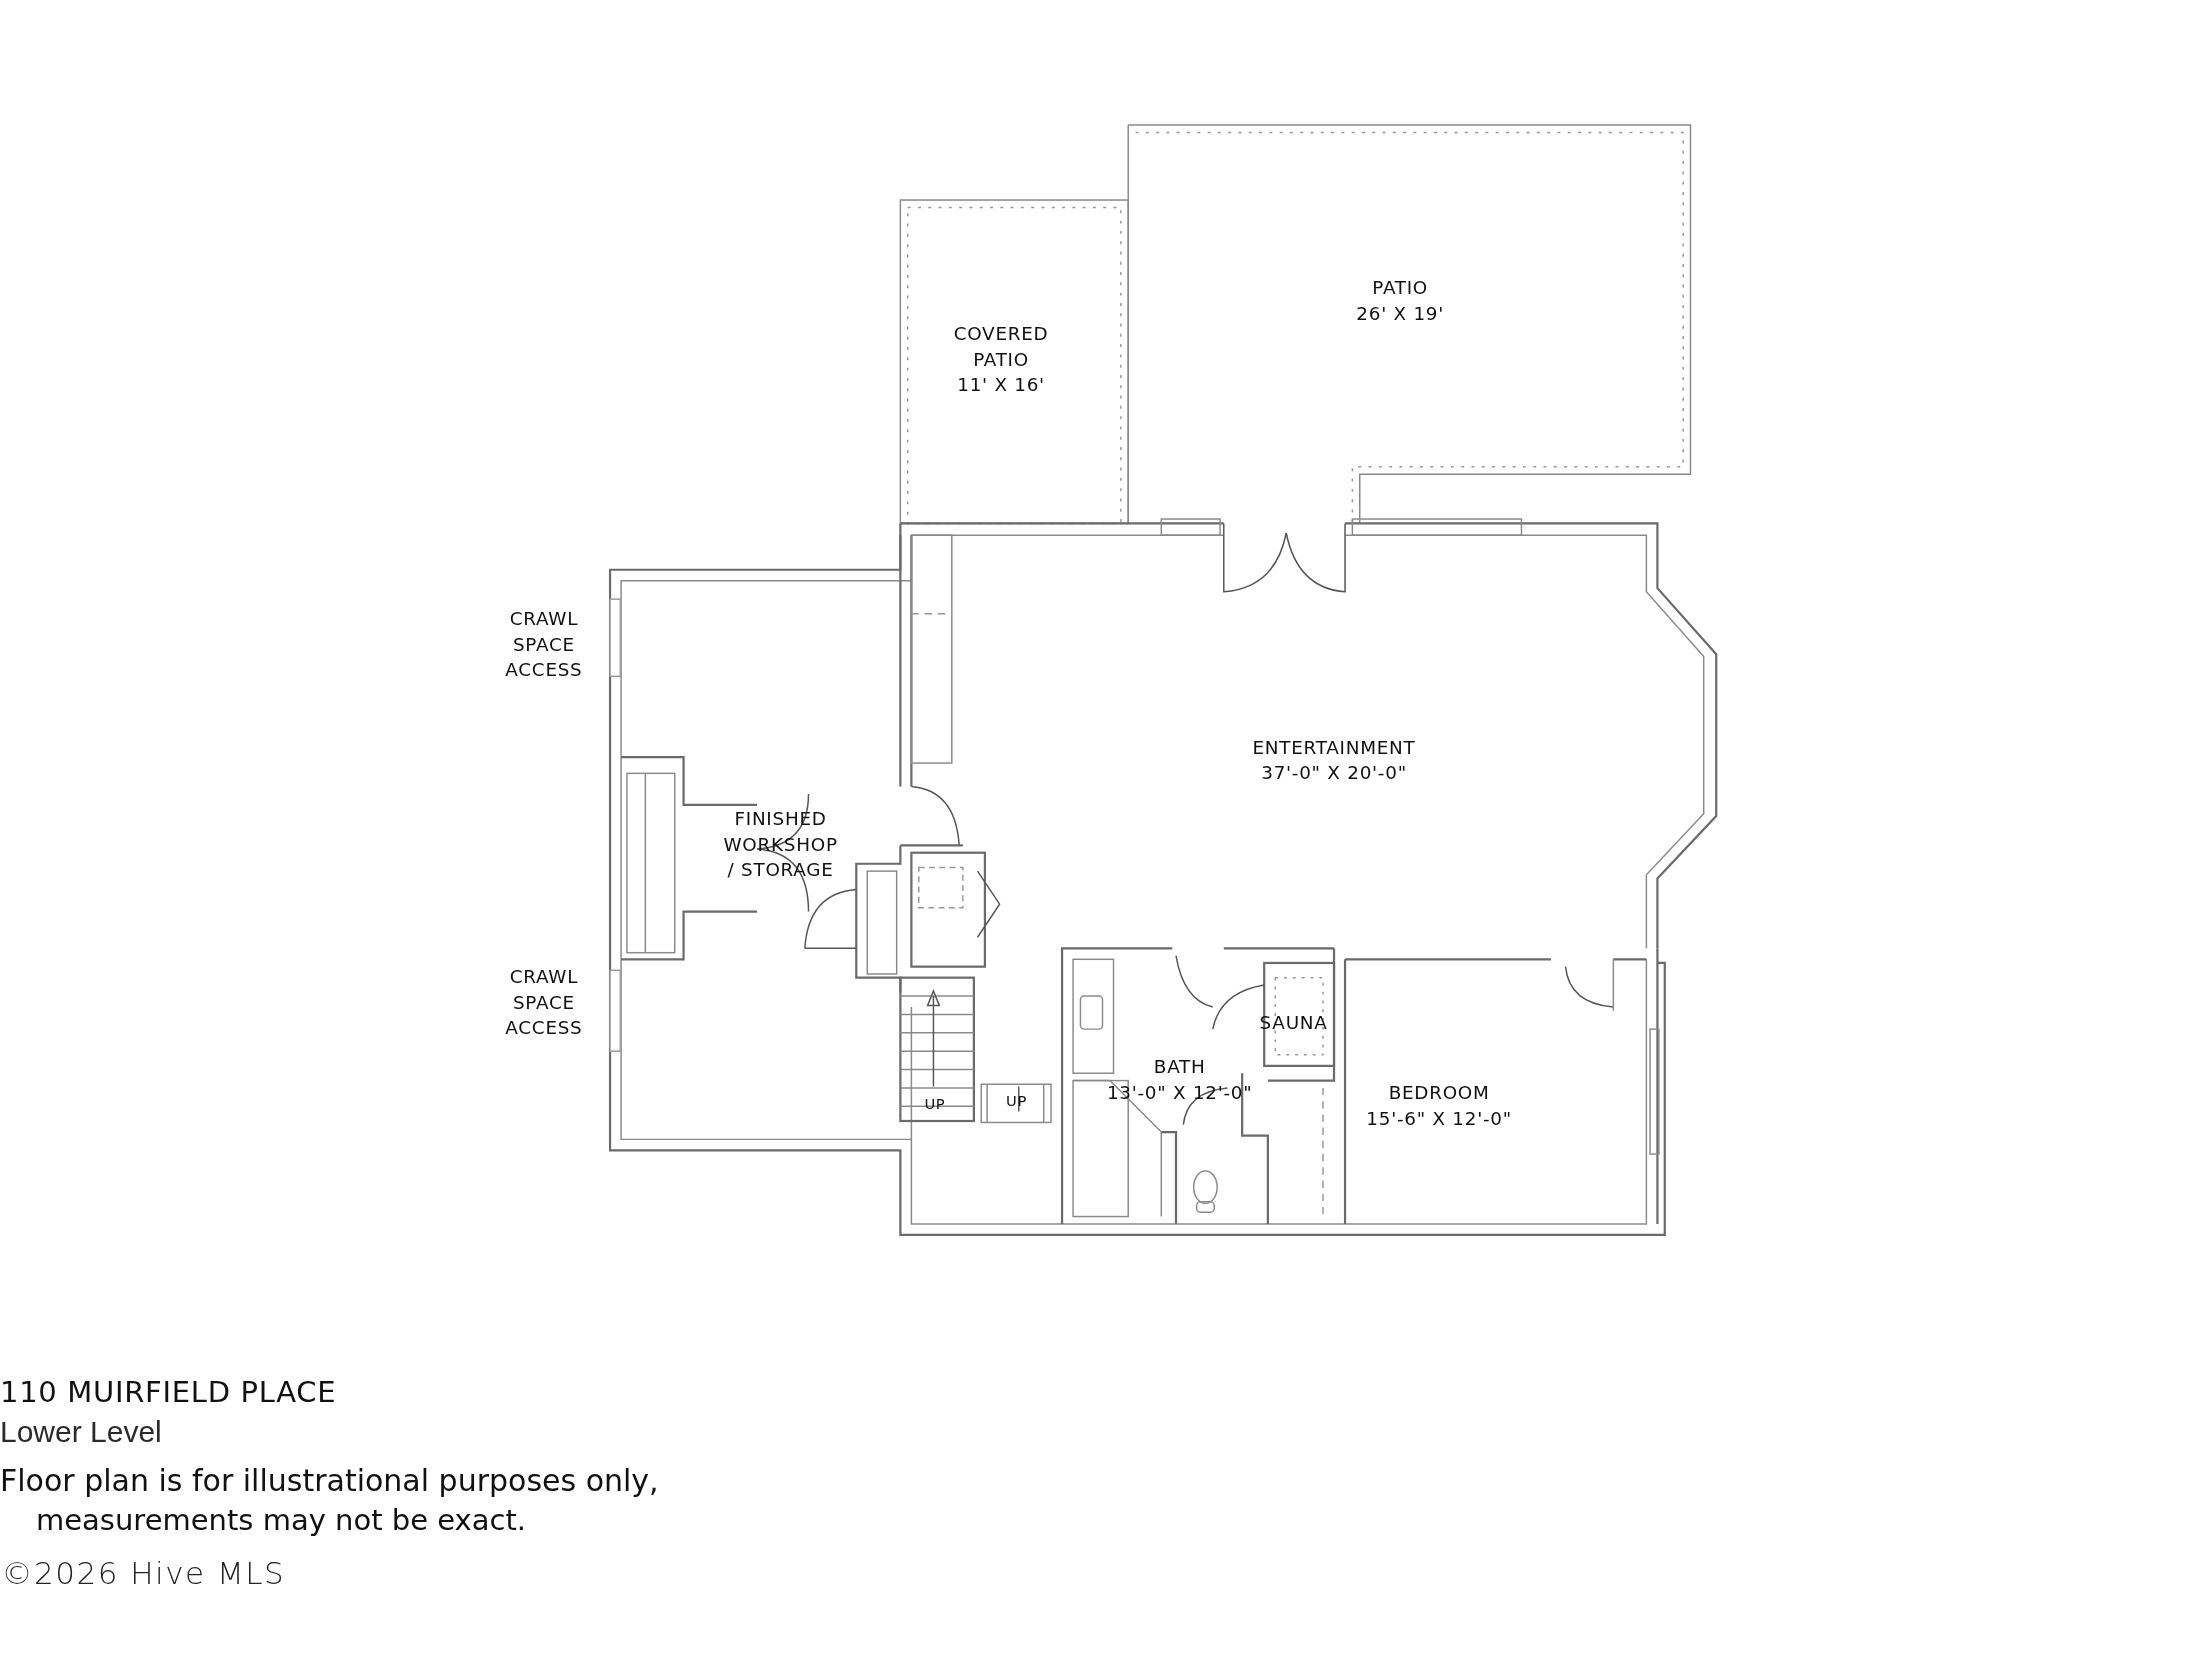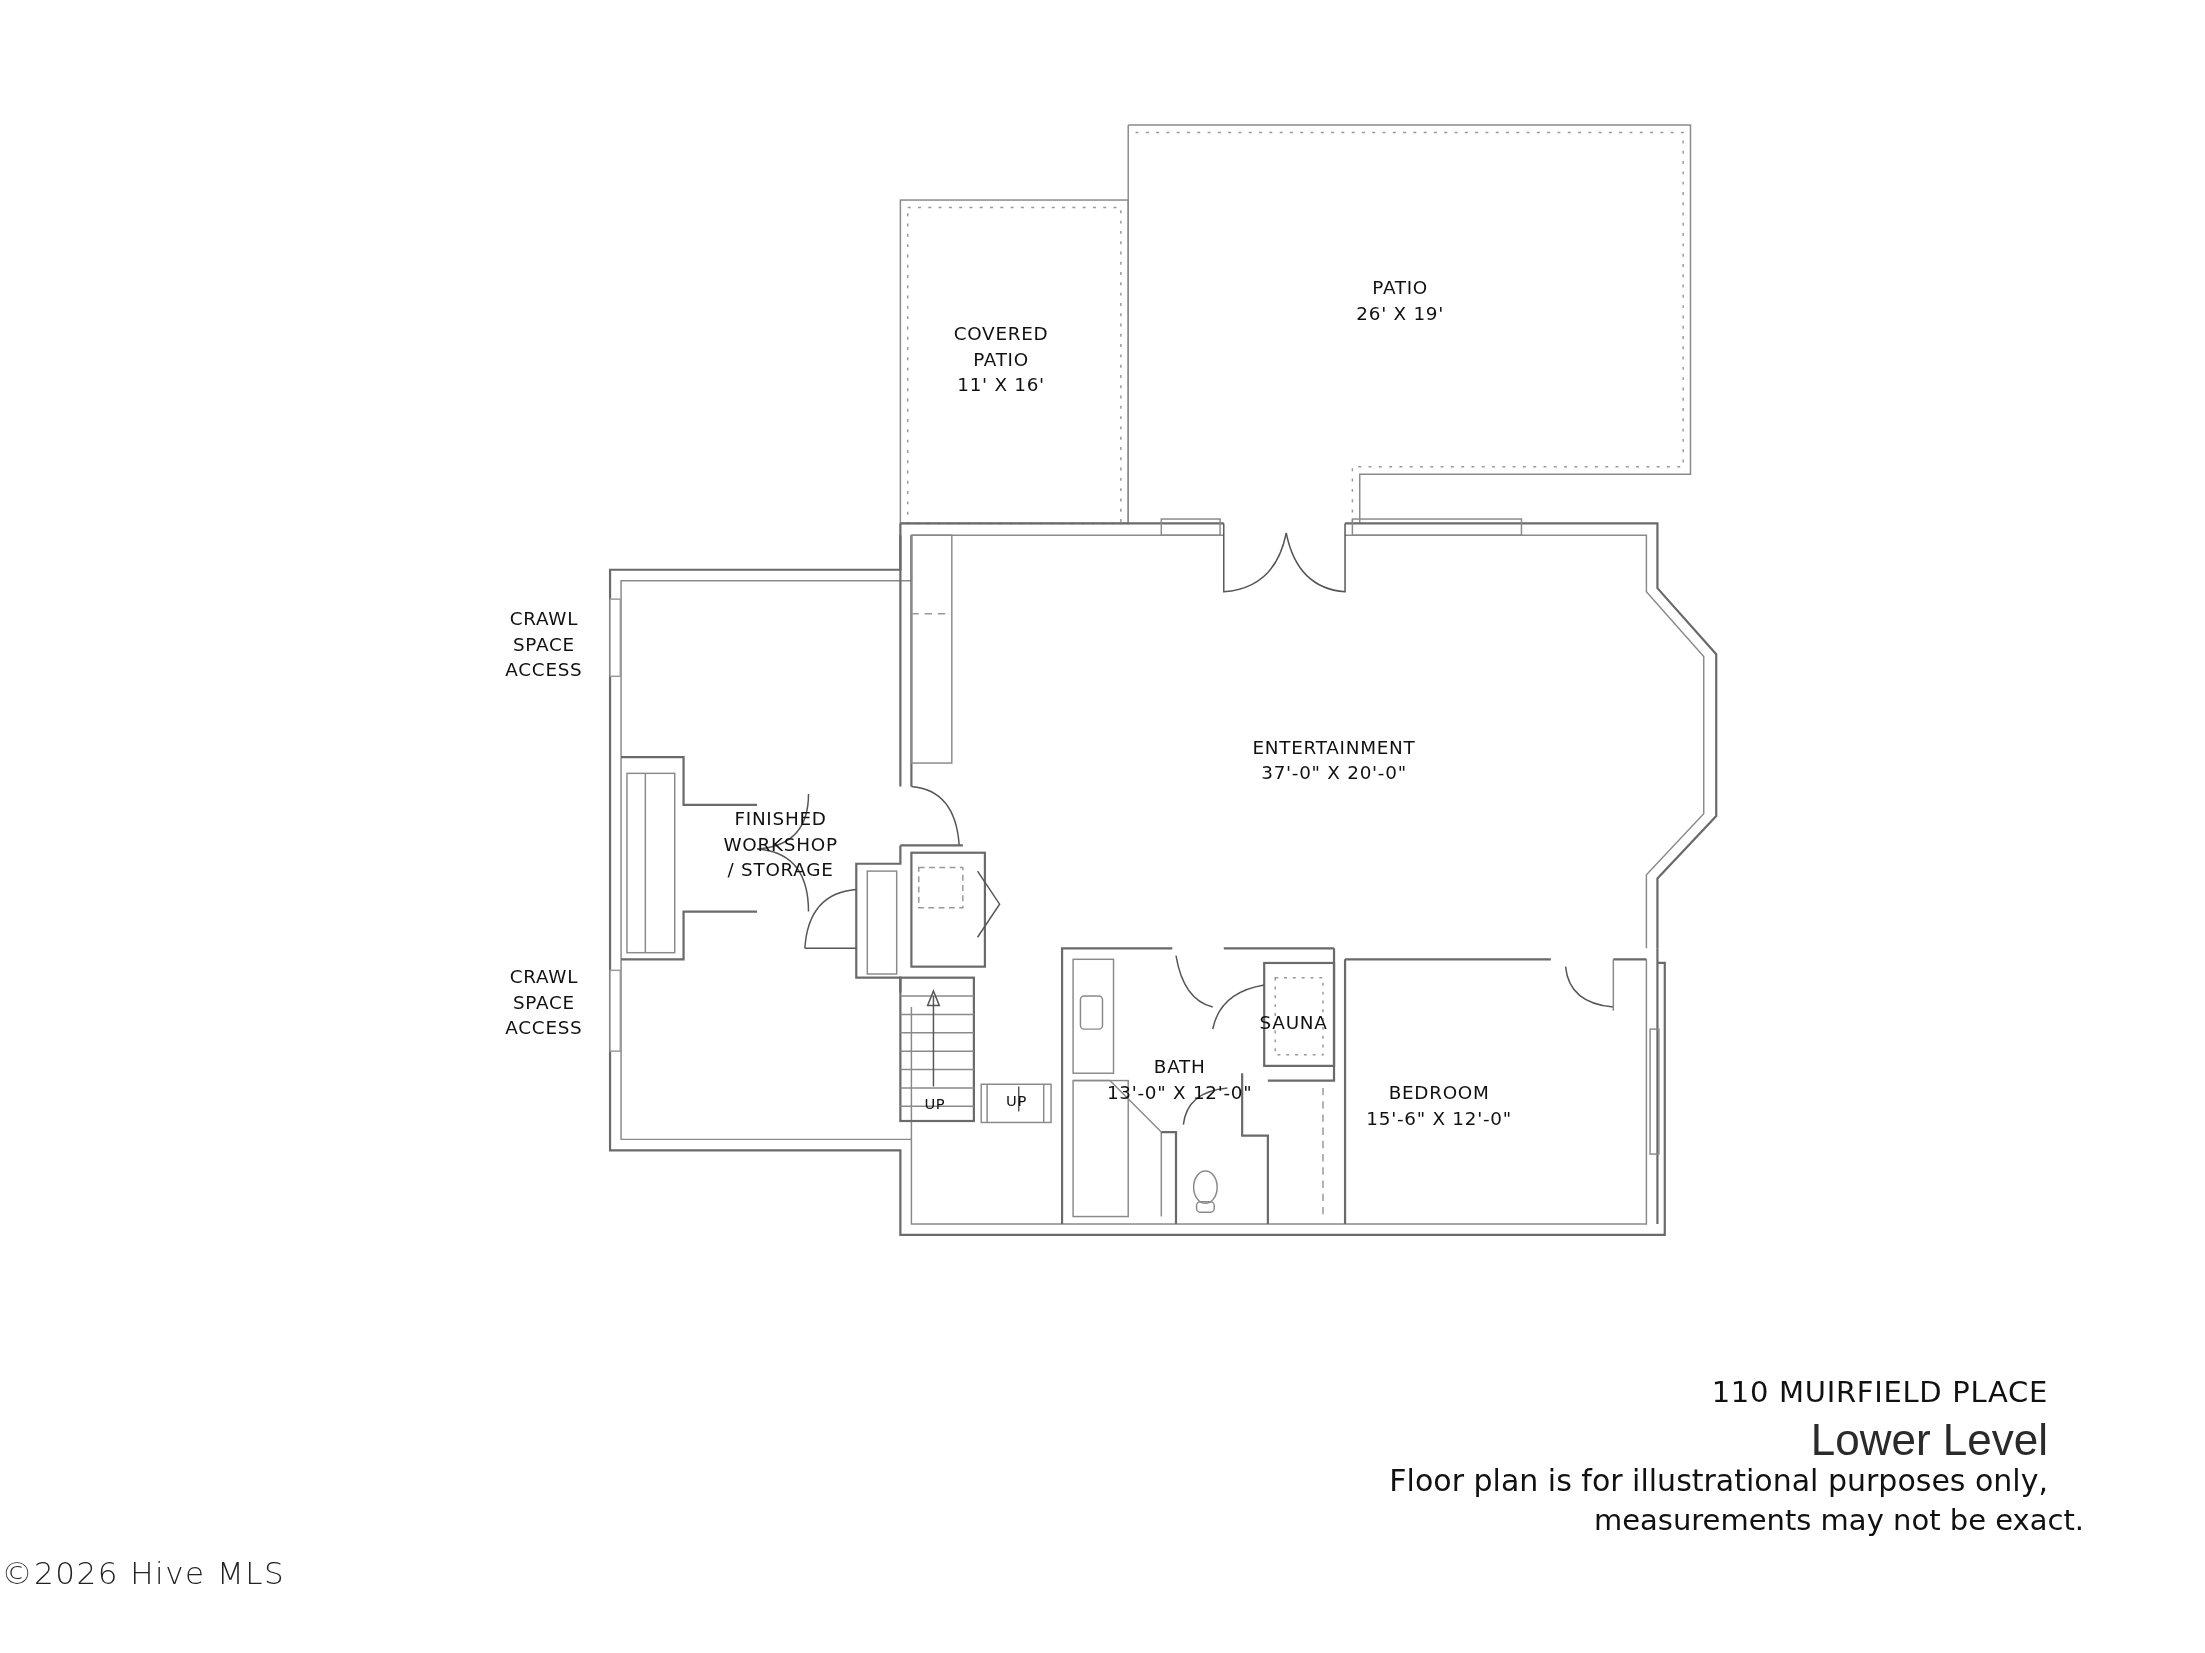--- a/index.html
+++ b/index.html
@@ -3,23 +3,23 @@
 <meta charset="utf-8">
 <style>
   html,body{margin:0;padding:0;background:#ffffff;}
   body{width:2205px;height:1654px;position:relative;overflow:hidden;font-family:"DejaVu Sans",sans-serif;}
   svg{position:absolute;left:0;top:0;}
   .lbl{font-family:"DejaVu Sans",sans-serif;font-size:25px;fill:#111;text-anchor:middle;letter-spacing:1px;}
   .wall{fill:none;stroke:#6a6a6a;stroke-width:3;}
   .wallthin{fill:none;stroke:#8a8a8a;stroke-width:2;}
   .dash{fill:none;stroke:#999;stroke-width:2;stroke-dasharray:10 8;}
   .door{fill:none;stroke:#555;stroke-width:2;}
-  .caption{position:absolute;left:0;width:2048px;text-align:right;color:#111;}
+  .caption{position:absolute;left:0;width:2048px;text-align:left;color:#111;}
   #addr{top:1375px;font-family:"DejaVu Sans",sans-serif;font-size:29px;letter-spacing:0.7px;}
-  #level{top:1415px;font-family:"Liberation Sans",sans-serif;font-size:44px;color:#2a2a2a;}
+  #level{top:1415px;font-family:"Liberation Sans",sans-serif;font-size:30px;color:#2a2a2a;}
   #disc1{top:1463px;font-family:"DejaVu Sans",sans-serif;font-size:30px;}
   #disc2{top:1503px;font-family:"DejaVu Sans",sans-serif;font-size:29px;padding-left:36px;}
   #copy{position:absolute;left:1.5px;top:1555px;font-family:"DejaVu Sans",sans-serif;font-size:31px;font-weight:200;color:#222;letter-spacing:1.5px;}
 </style>
 </head>
 <body>
 
 <svg width="2205" height="1654" viewBox="0 0 3000 2250">
 
   <g>

